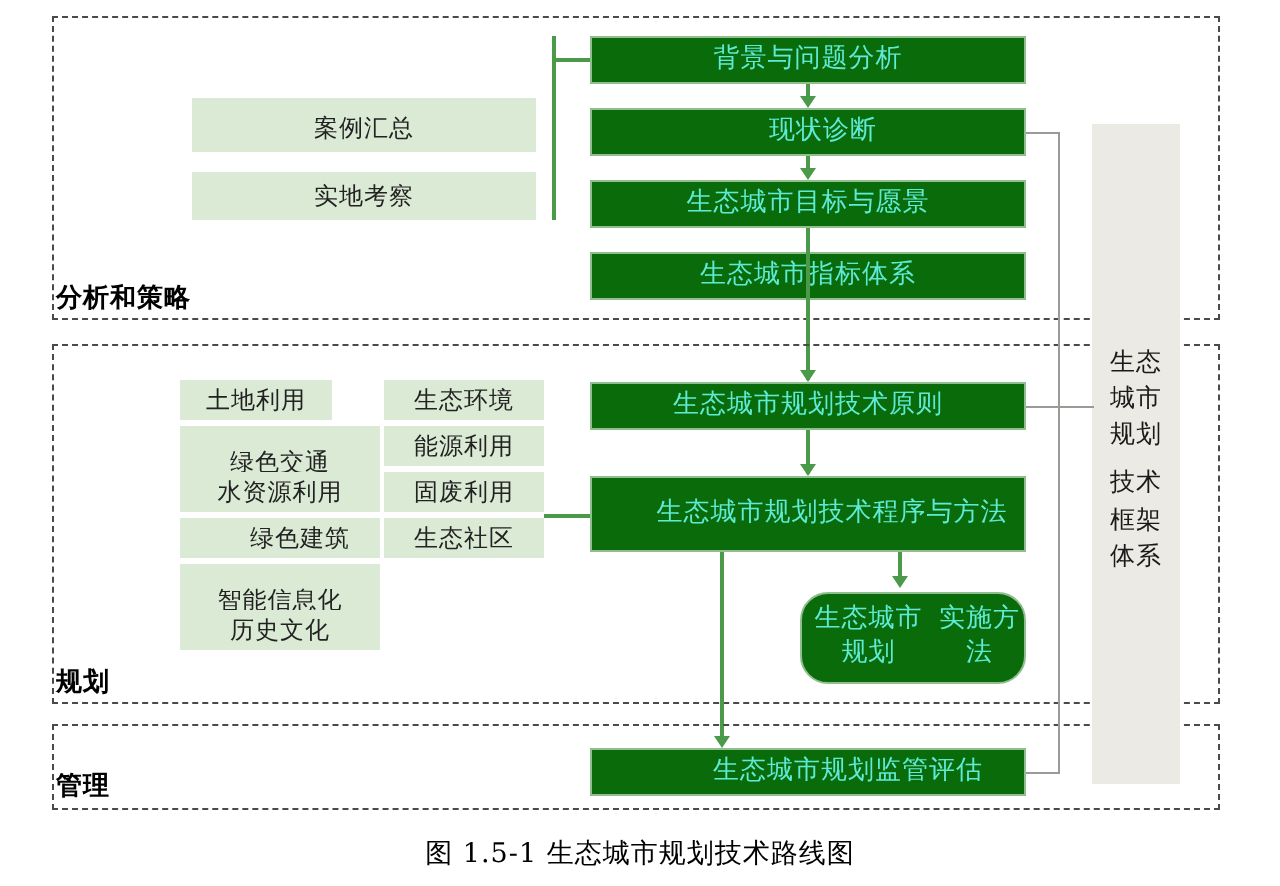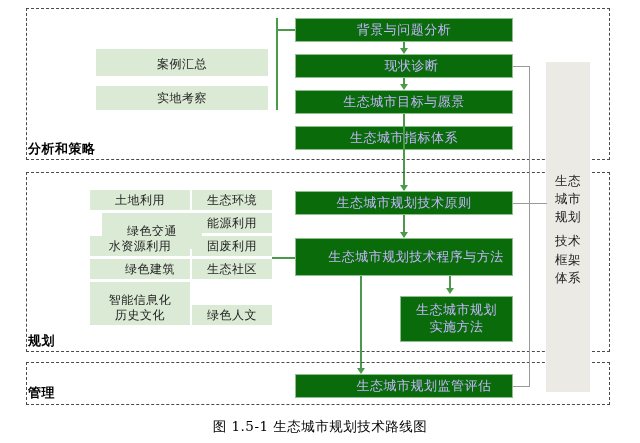--- a/index.html
+++ b/index.html
@@ -26,21 +26,21 @@
     letter-spacing:0.5px;
     white-space:nowrap;
   }
 
   
   .gbox{
     position:absolute;
     background:#0a6b0a;
     border:1px solid #8fbf8f;
     box-sizing:border-box;
-    color:#c4b5fd;
+    color:#5eead4;
     font-size:13px;
     display:flex;
     align-items:center;
     justify-content:center;
     text-align:center;
     line-height:1.25;
     letter-spacing:0.5px;
   }
   .gbox.two-line{line-height:1.3;}
 
@@ -124,46 +124,45 @@
 
   <div class="vline" style="left:403px;top:78px;height:7px;"></div>
   <div class="arrow" style="left:400px;top:84px;"></div>
 
   <div class="vline" style="left:403px;top:114px;height:76px;"></div>
   <div class="arrow" style="left:400px;top:185px;"></div>
 
   <div class="lane" style="left:26px;top:172px;width:584px;height:180px;"></div>
   <div class="lane-label" style="left:28px;top:332px;">规划</div>
 
-  <div class="lbox" style="left:90px;top:190px;width:100px;height:20px;">土地利用</div>
-  <div class="lbox" style="left:102px;top:213px;width:100px;height:36px;">绿色交通</div>
+  <div class="lbox" style="left:90px;top:190px;width:76px;height:20px;">土地利用</div>
+  <div class="lbox" style="left:90px;top:213px;width:100px;height:36px;">绿色交通</div>
   <div class="lbox" style="left:90px;top:236px;width:100px;height:20px;">水资源利用</div>
   <div class="lbox" style="left:90px;top:259px;width:100px;height:20px;padding-left:20px;">绿色建筑</div>
   <div class="lbox" style="left:90px;top:282px;width:100px;height:37px;">智能信息化</div>
   <div class="lbox" style="left:90px;top:305px;width:100px;height:20px;">历史文化</div>
 
   <div class="lbox" style="left:192px;top:190px;width:80px;height:20px;">生态环境</div>
   <div class="lbox" style="left:192px;top:213px;width:80px;height:20px;">能源利用</div>
   <div class="lbox" style="left:192px;top:236px;width:80px;height:20px;text-align:right;">固废利用</div>
   <div class="lbox" style="left:192px;top:259px;width:80px;height:20px;">生态社区</div>
-  <div class="lbox" style="left:192px;top:305px;width:80px;height:20px;">绿色人文</div>
 
   <div class="hline" style="left:272px;top:257px;width:24px;"></div>
 
   <div class="gbox" style="left:295px;top:191px;width:218px;height:24px;">生态城市规划技术原则</div>
 
   <div class="vline" style="left:403px;top:215px;height:22px;"></div>
   <div class="arrow" style="left:400px;top:232px;"></div>
 
   <div class="gbox" style="left:295px;top:238px;width:218px;height:38px;padding-left:24px;">生态城市规划技术程序与方法</div>
 
   <div class="vline" style="left:449px;top:276px;height:15px;"></div>
   <div class="arrow" style="left:446px;top:288px;"></div>
 
-  <div class="gbox two-line" style="left:400px;top:296px;width:113px;height:46px;flex-direction:column;">
+  <div class="gbox two-line" style="left:400px;top:296px;width:113px;height:46px;flex-direction:row;border-radius:14px;">
     <span>生态城市规划</span>
     <span>实施方法</span>
   </div>
 
   <div class="vline" style="left:360px;top:276px;height:96px;"></div>
   <div class="arrow" style="left:357px;top:368px;"></div>
 
   <div class="lane" style="left:26px;top:362px;width:584px;height:43px;"></div>
   <div class="lane-label" style="left:28px;top:384px;">管理</div>
 

